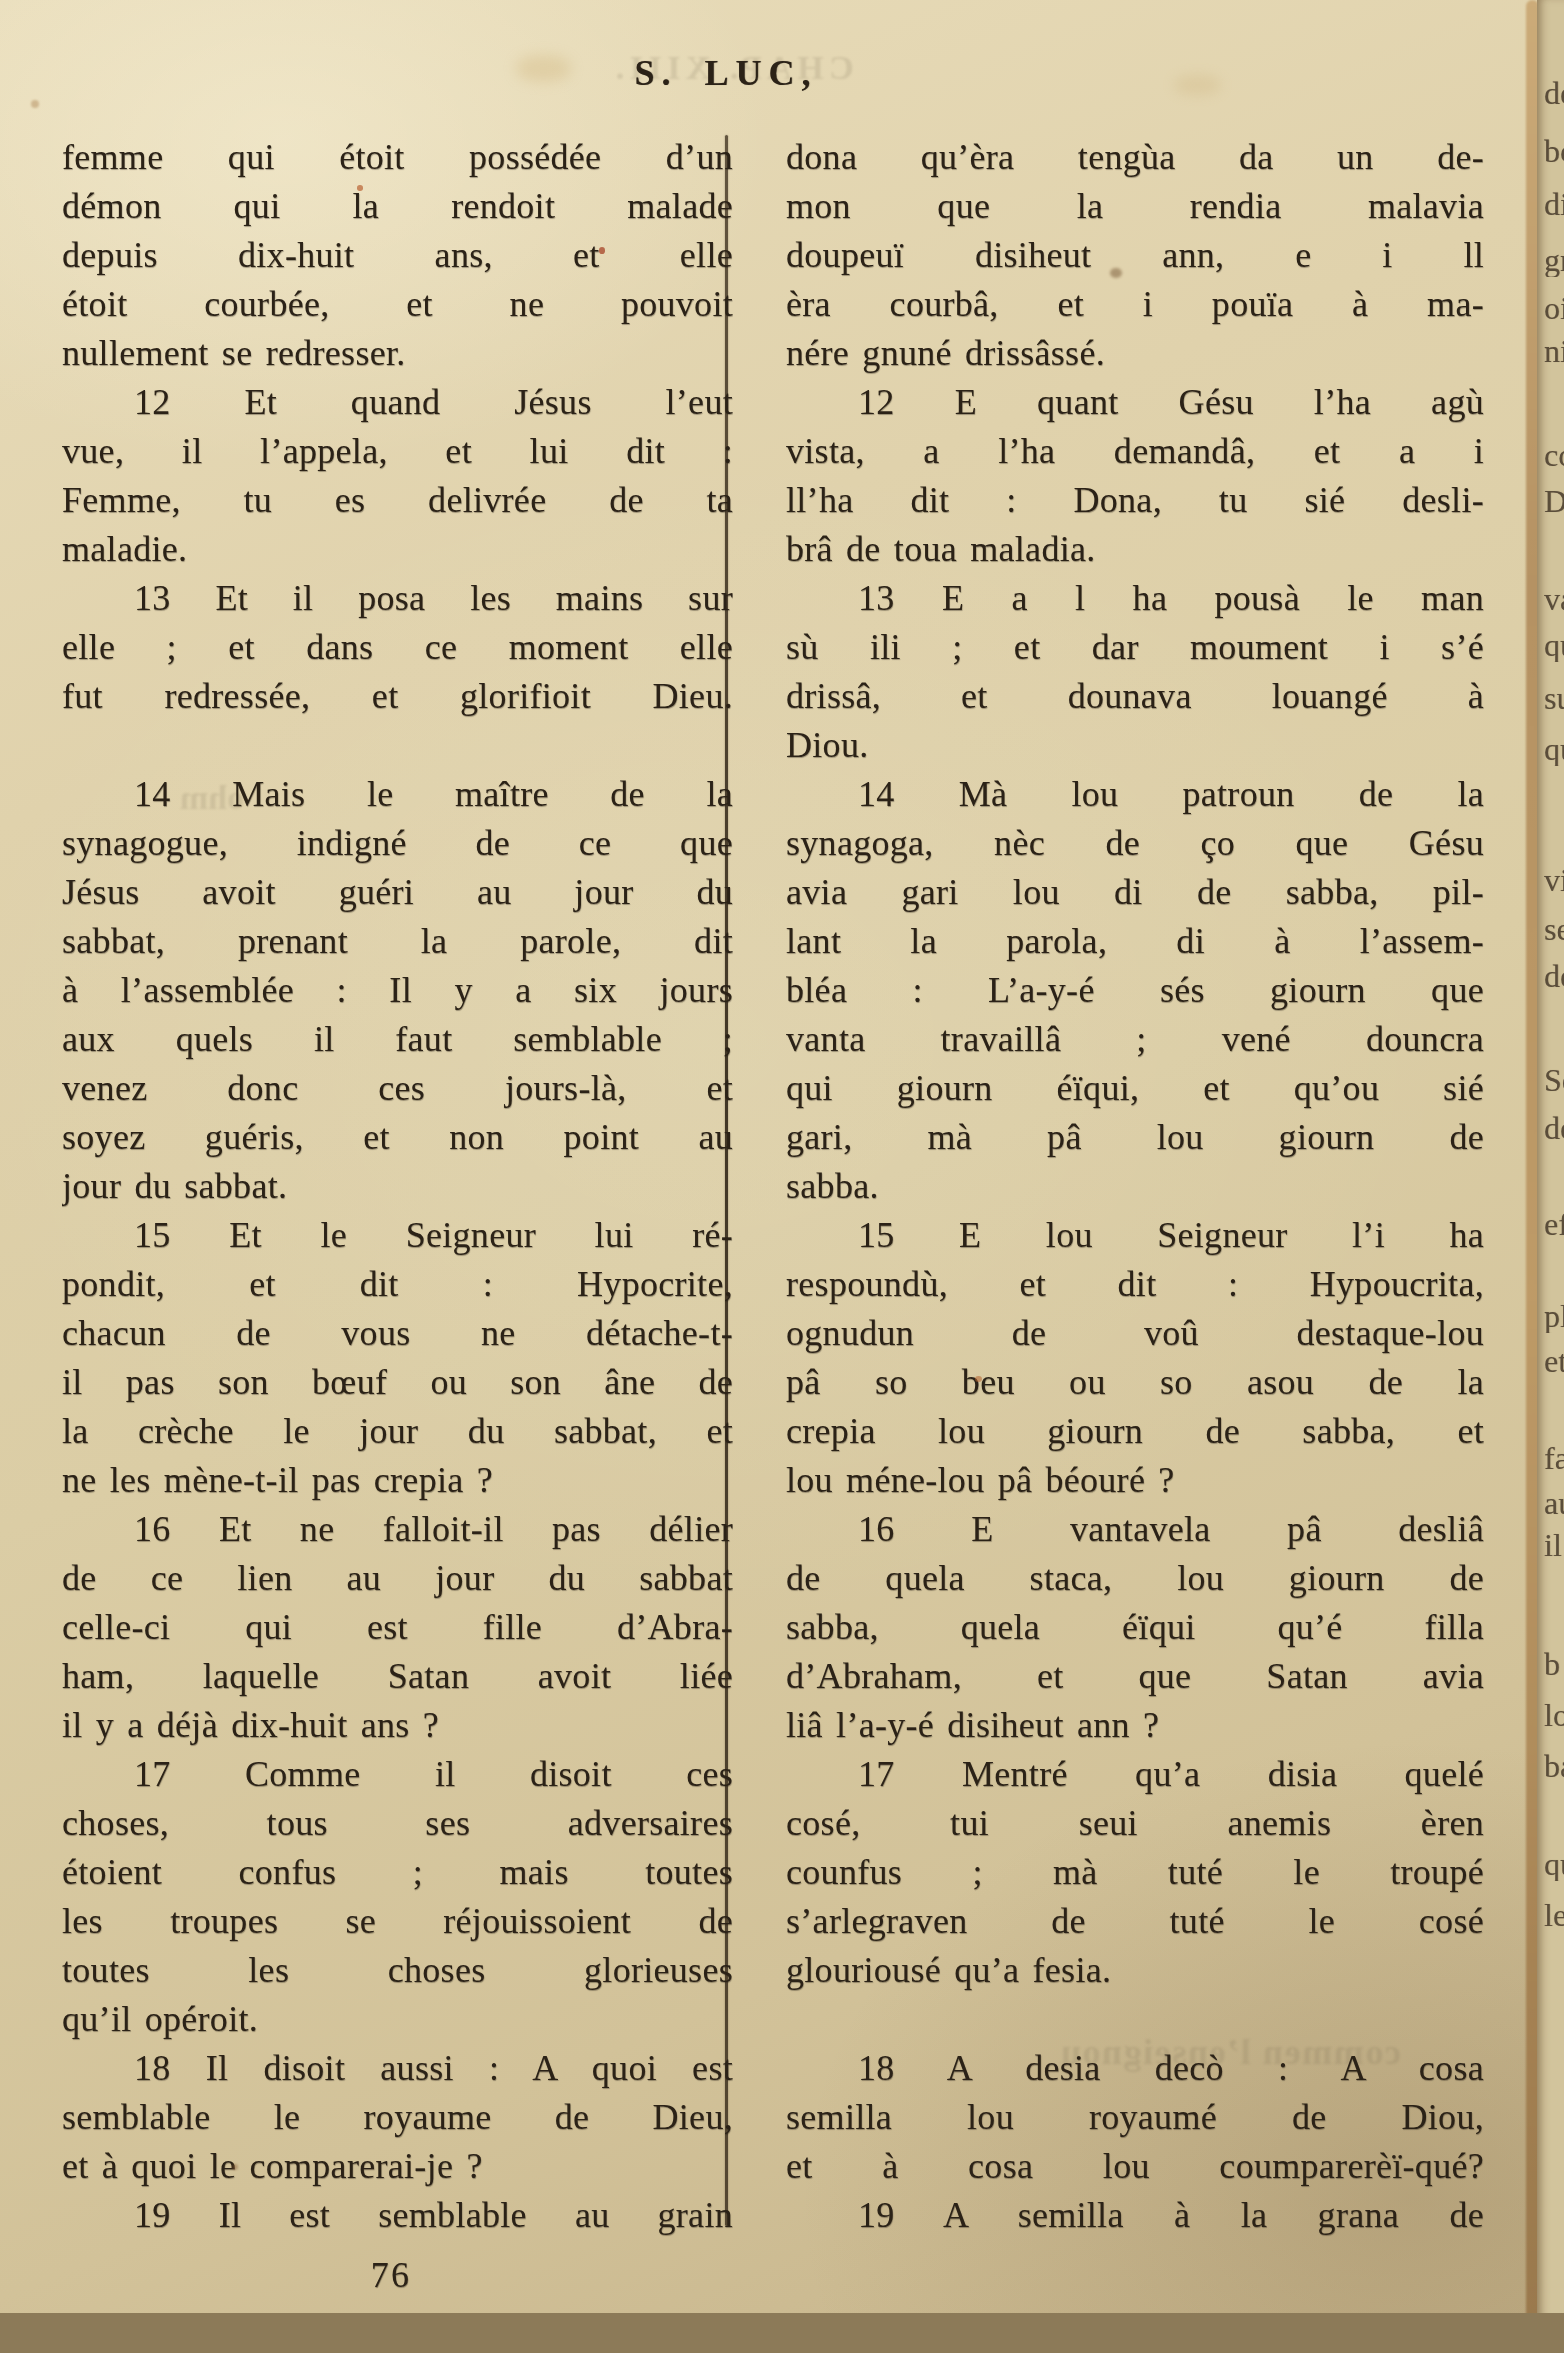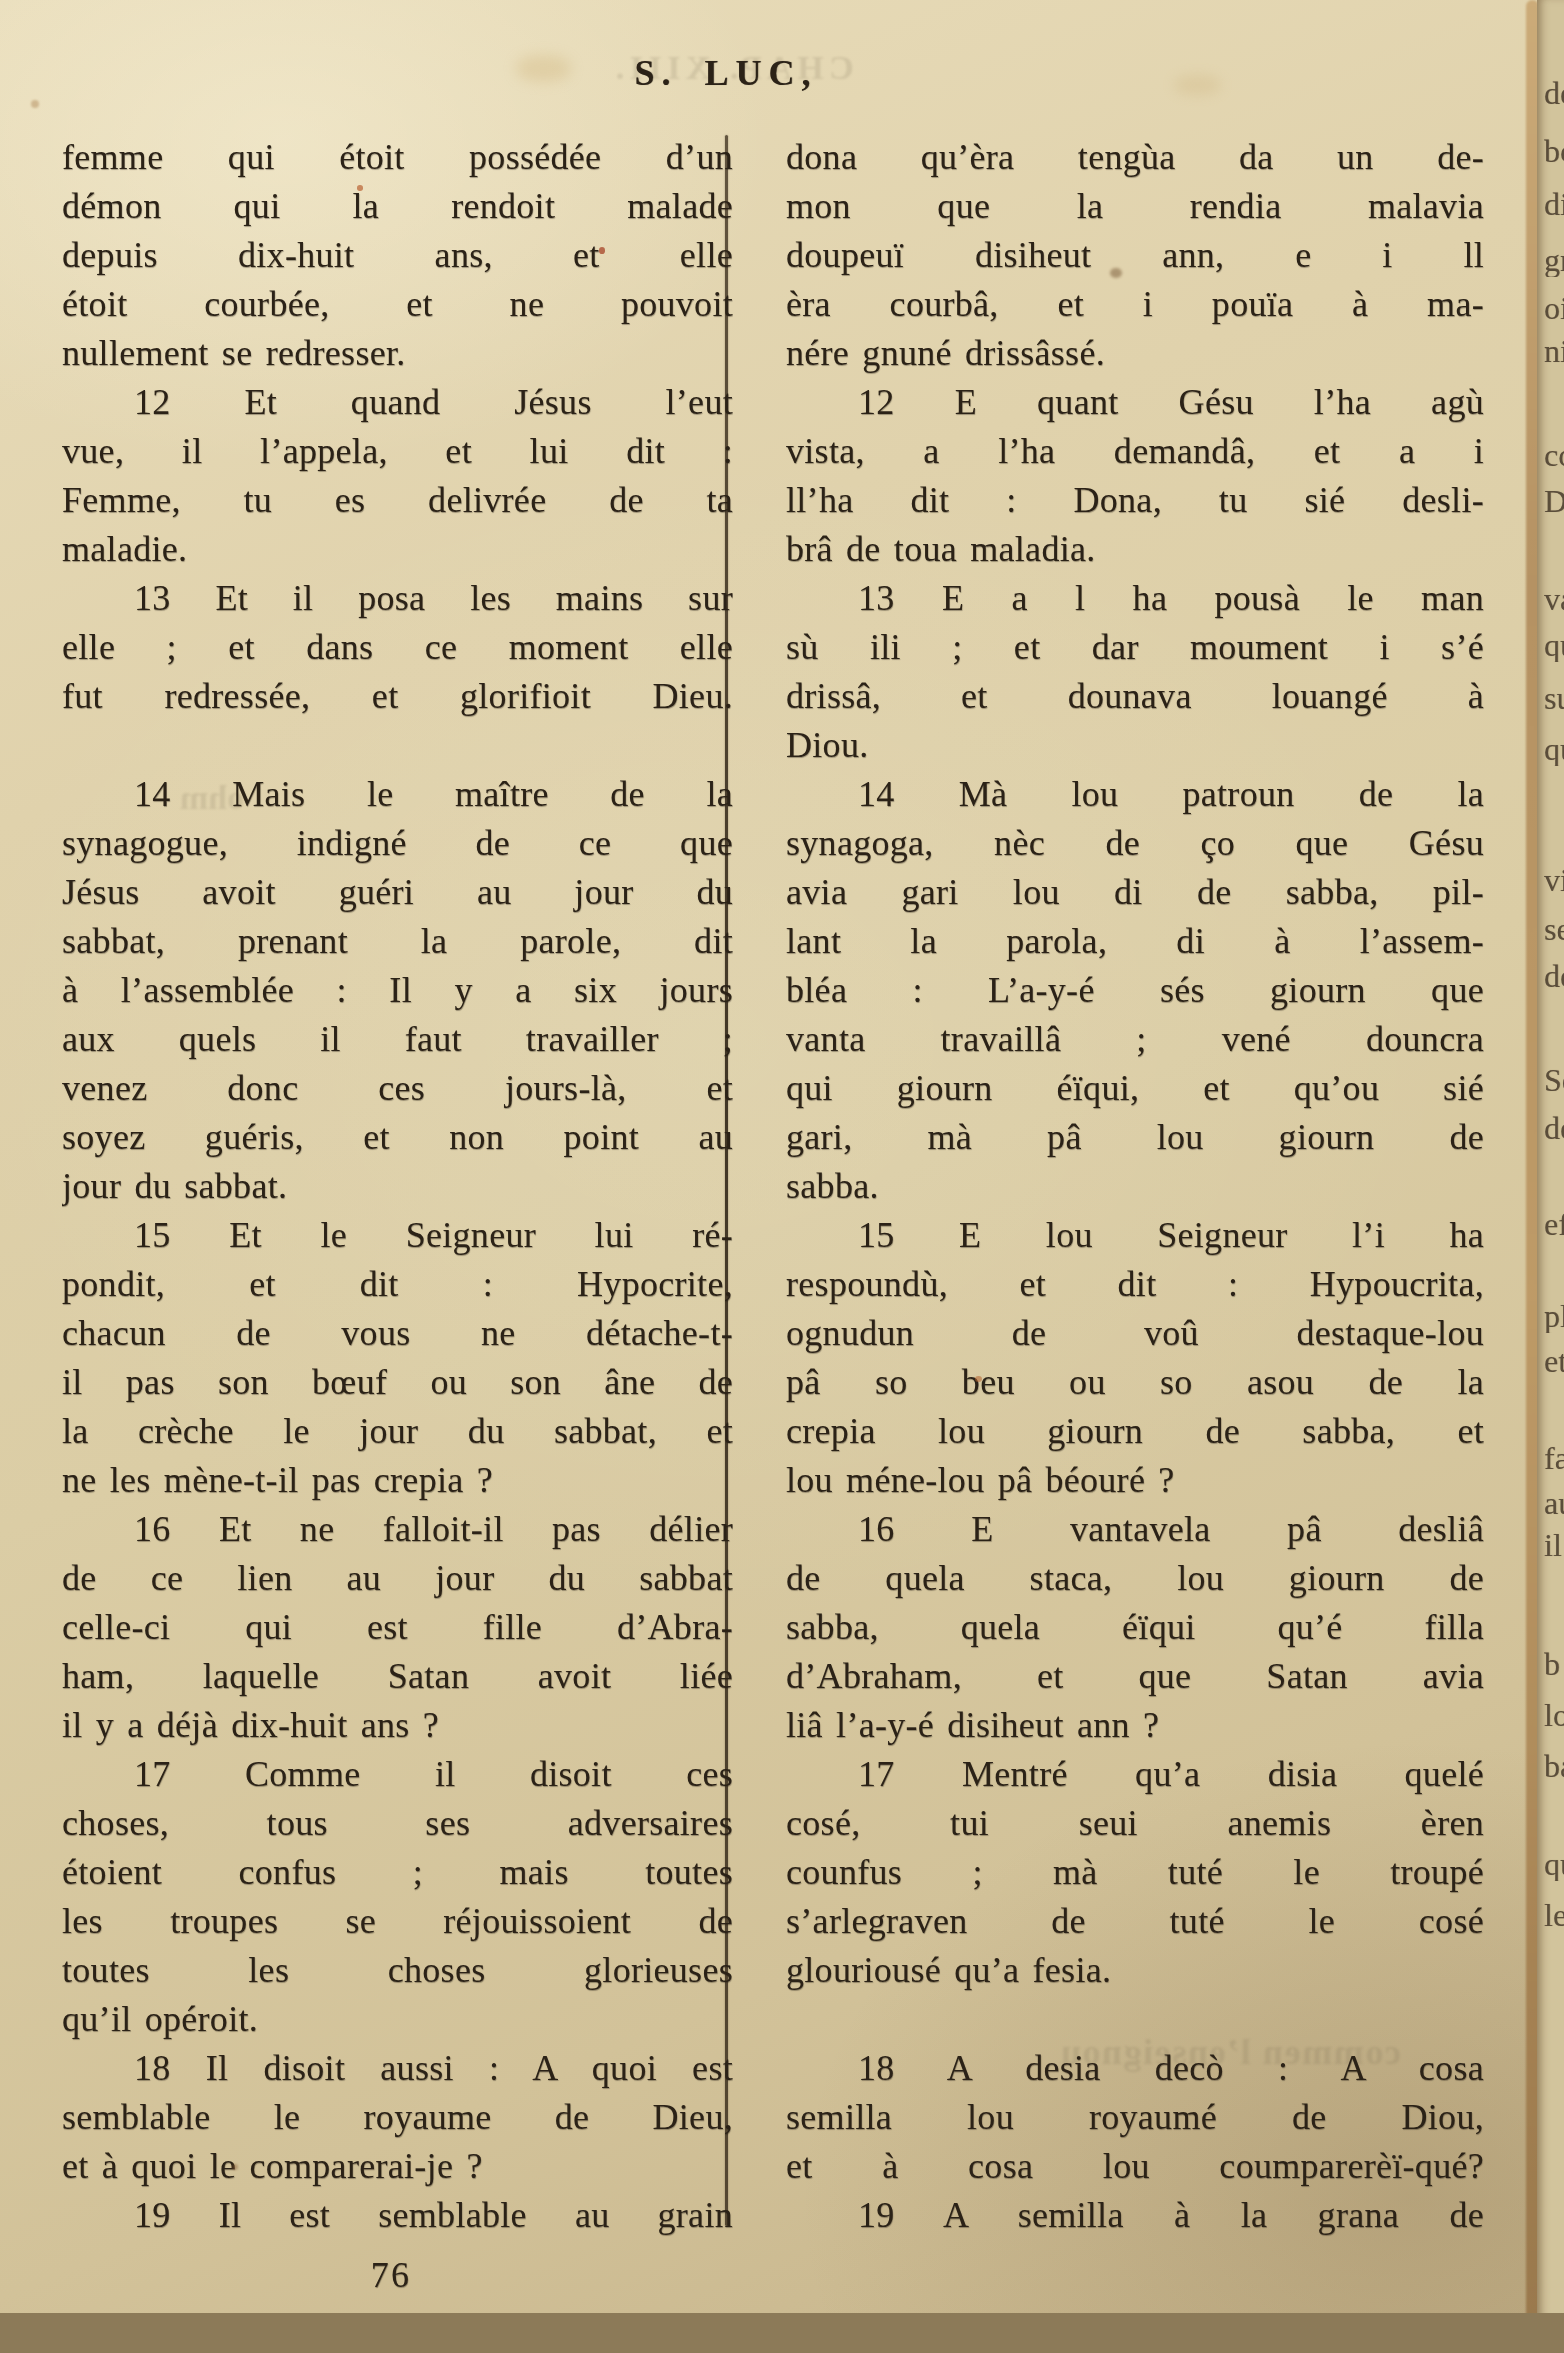--- a/index.html
+++ b/index.html
@@ -111,21 +111,21 @@
       <div class="line end">maladie.</div>
       <div class="line ind">13 Et il posa les mains sur</div>
       <div class="line">elle ; et dans ce moment elle</div>
       <div class="line">fut redressée, et glorifioit Dieu.</div>
       <div class="line end blank"></div>
       <div class="line ind">14 Mais le maître de la</div>
       <div class="line">synagogue, indigné de ce que</div>
       <div class="line">Jésus avoit guéri au jour du</div>
       <div class="line">sabbat, prenant la parole, dit</div>
       <div class="line">à l’assemblée : Il y a six jours</div>
-      <div class="line">aux quels il faut travailler ;</div>
+      <div class="line">aux quels il faut semblable ;</div>
       <div class="line">venez donc ces jours-là, et</div>
       <div class="line">soyez guéris, et non point au</div>
       <div class="line end">jour du sabbat.</div>
       <div class="line ind">15 Et le Seigneur lui ré-</div>
       <div class="line">pondit, et dit : Hypocrite,</div>
       <div class="line">chacun de vous ne détache-t-</div>
       <div class="line">il pas son bœuf ou son âne de</div>
       <div class="line">la crèche le jour du sabbat, et</div>
       <div class="line end">ne les mène-t-il pas crepia ?</div>
       <div class="line ind">16 Et ne falloit-il pas délier</div>

